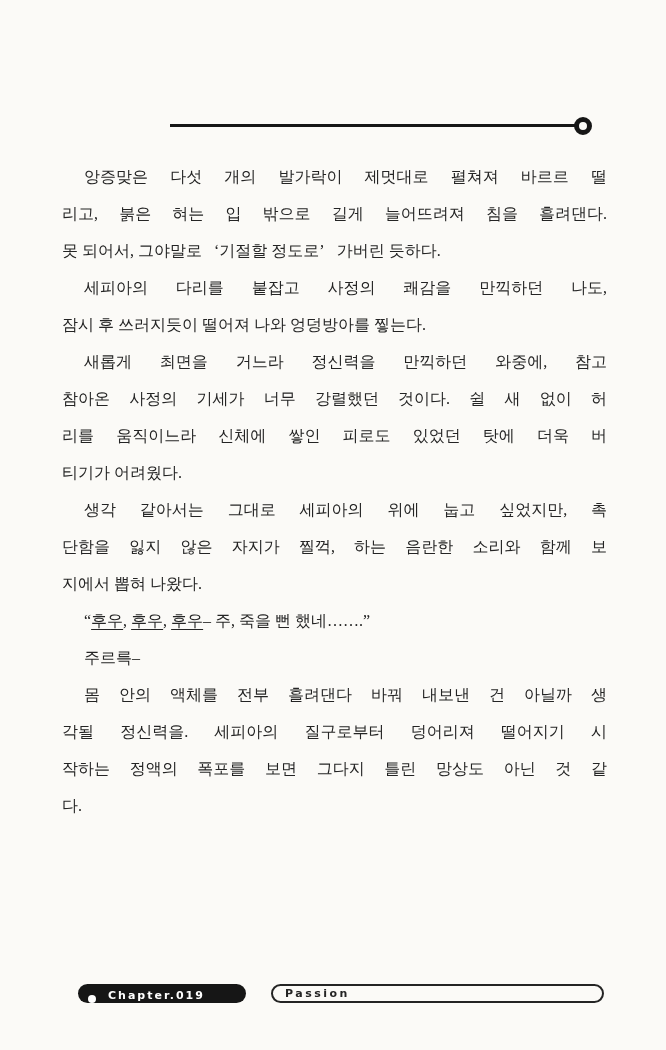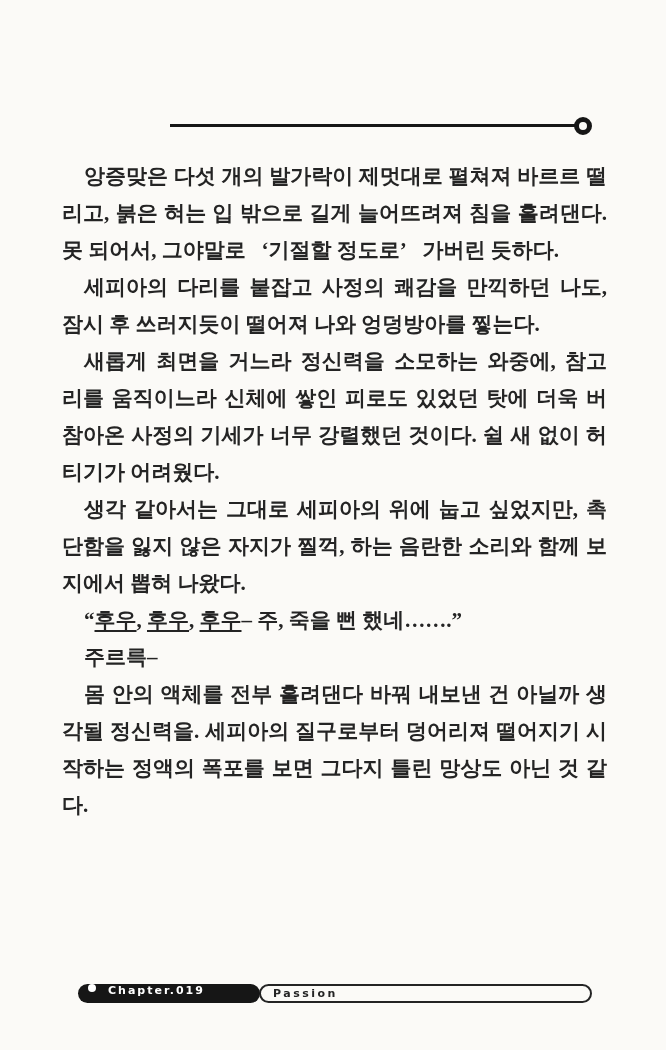--- a/index.html
+++ b/index.html
@@ -43,50 +43,49 @@
     z-index:1;
   }
 
   
   .body-text {
     position:absolute; left:62px; top:158px; width:545px;
     color:var(--ink, #242424);
   }
   .line {
     height:37px; line-height:37px;
-    font-size:21px;
+    font-size:16px;
     white-space:nowrap;
     overflow:visible;
-    font-weight:bold;
   }
   .line.indent { text-indent:22px; }
   .line.j { text-align:justify; text-align-last:justify; }
   .u { text-decoration:underline; text-underline-offset:3px; }
 
   
   .footer-chapter-badge {
     position:absolute; left:78px; top:984px;
-    width:182px; height:19px;
+    width:168px; height:19px;
     background:var(--ink-strong, #161616);
     border-radius:10px;
-    display:flex; align-items:flex-start;
+    display:flex; align-items:flex-end;
     z-index:2;
   }
   .chapter-bullet-icon {
     width:8px; height:8px; border-radius:50%;
     background:#ffffff; margin-left:10px; flex:0 0 auto;
   }
   .footer-chapter-label {
     color:#ffffff;
     font-family:"DejaVu Sans", sans-serif;
     font-size:11px; font-weight:bold; letter-spacing:2px;
     margin-left:12px; padding-bottom:1px;
   }
   .footer-section-badge {
-    position:absolute; left:259px; top:984px;
+    position:absolute; left:271px; top:984px;
     width:333px; height:19px; box-sizing:border-box;
     background:var(--paper, #fbfaf7);
     border:2px solid var(--ink, #242424);
     border-radius:11px;
     display:flex; align-items:center;
   }
   .footer-section-label {
     color:var(--ink, #242424);
     font-family:"DejaVu Sans", sans-serif;
     font-size:11px; font-weight:bold; letter-spacing:2.5px;
@@ -100,23 +99,23 @@
 
   <div class="header-rule"></div>
   <div class="header-rule-end-circle"></div>
 
   <div class="body-text">
       <div class="line indent j"><span>앙증맞은 다섯 개의 발가락이 제멋대로 펼쳐져 바르르 떨</span></div>
       <div class="line j"><span>리고, 붉은 혀는 입 밖으로 길게 늘어뜨려져 침을 흘려댄다.</span></div>
       <div class="line"><span>못 되어서, 그야말로  ‘기절할 정도로’  가버린 듯하다.</span></div>
       <div class="line indent j"><span>세피아의 다리를 붙잡고 사정의 쾌감을 만끽하던 나도,</span></div>
       <div class="line"><span>잠시 후 쓰러지듯이 떨어져 나와 엉덩방아를 찧는다.</span></div>
-      <div class="line indent j"><span>새롭게 최면을 거느라 정신력을 소모하는 와중에, 참고</span></div>
+      <div class="line indent j"><span>새롭게 최면을 거느라 정신력을 만끽하던 와중에, 참고</span></div>
+      <div class="line j"><span>참아온 사정의 기세가 너무 강렬했던 것이다. 쉴 새 없이 허</span></div>
       <div class="line j"><span>리를 움직이느라 신체에 쌓인 피로도 있었던 탓에 더욱 버</span></div>
-      <div class="line j"><span>참아온 사정의 기세가 너무 강렬했던 것이다. 쉴 새 없이 허</span></div>
       <div class="line"><span>티기가 어려웠다.</span></div>
       <div class="line indent j"><span>생각 같아서는 그대로 세피아의 위에 눕고 싶었지만, 촉</span></div>
       <div class="line j"><span>단함을 잃지 않은 자지가 찔꺽, 하는 음란한 소리와 함께 보</span></div>
       <div class="line"><span>지에서 뽑혀 나왔다.</span></div>
       <div class="line indent"><span>“</span><span class="u">후우</span><span>, </span><span class="u">후우</span><span>, </span><span class="u">후우</span><span>– 주, 죽을 뻔 했네…….”</span></div>
       <div class="line indent"><span>주르륵–</span></div>
       <div class="line indent j"><span>몸 안의 액체를 전부 흘려댄다 바꿔 내보낸 건 아닐까 생</span></div>
       <div class="line j"><span>각될 정신력을. 세피아의 질구로부터 덩어리져 떨어지기 시</span></div>
       <div class="line j"><span>작하는 정액의 폭포를 보면 그다지 틀린 망상도 아닌 것 같</span></div>
       <div class="line"><span>다.</span></div>

